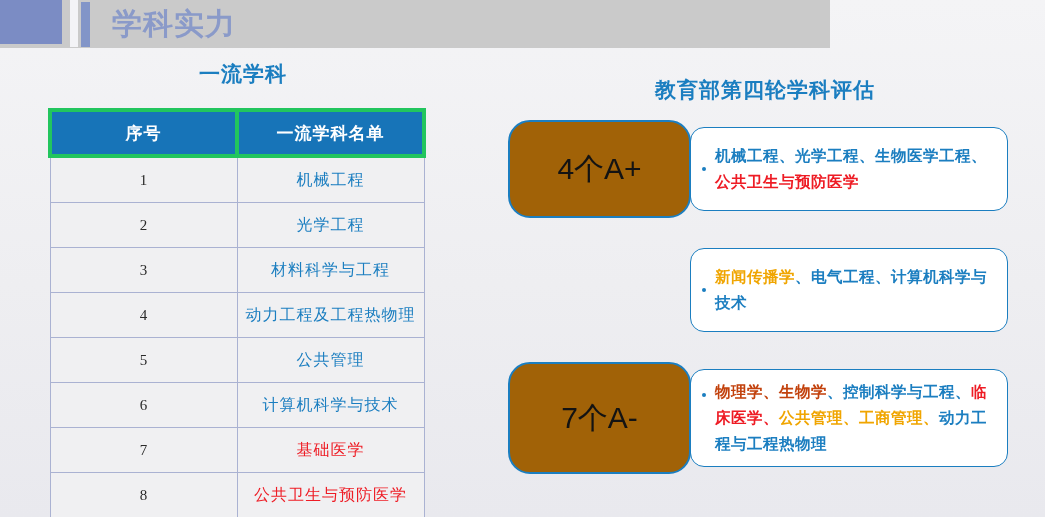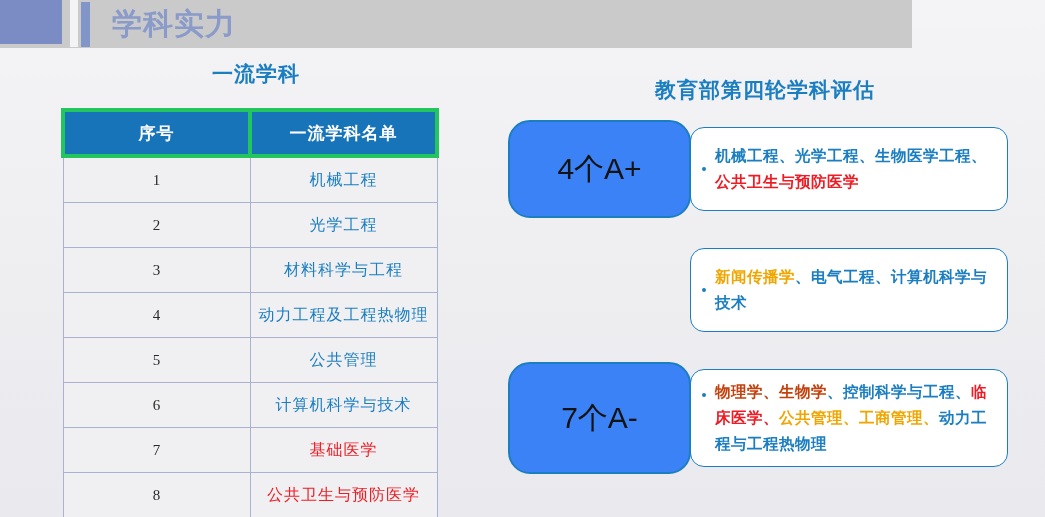--- a/index.html
+++ b/index.html
@@ -12,21 +12,21 @@
     overflow: hidden;
     font-family: "Liberation Sans", "DejaVu Sans", sans-serif;
     background: linear-gradient(180deg, #f4f4f6 0%, #eeeef1 55%, #e9e9ee 100%);
     position: relative;
   }
 
   
   .header-band {
     position: absolute;
     left: 0; top: 0;
-    width: 912px;
+    width: 830px;
     height: 48px;
     background: #cacaca;
     font-family: Liberation Serif, serif;
   }
   .header-block {
     position: absolute;
     left: 0; top: 0;
     width: 62px;
     height: 44px;
     background: #7b8cc4;
@@ -57,21 +57,20 @@
     letter-spacing: 1px;
     white-space: nowrap;
   }
 
   
   .left-col {
     position: absolute;
     left: 48px;
     top: 60px;
     width: 390px;
-    margin-left: 13px;
   }
   .section-title {
     text-align: center;
     font-size: 21px;
     font-weight: bold;
     color: #1b7ec0;
     letter-spacing: 1px;
     margin: 0 0 20px 0;
     white-space: nowrap;
   }
@@ -129,21 +128,21 @@
   .card:last-child { height: 112px; margin-bottom: 0; }
 
   .card-badge {
     position: absolute;
     left: 3px;
     top: 0;
     width: 183px;
     height: 100%;
     border: 2.5px solid #1b7ec0;
     border-radius: 22px;
-    background: #3b82f6;
+    background: #a16207;
     display: flex;
     align-items: center;
     justify-content: center;
     z-index: 2;
     box-sizing: border-box;
   }
   .card-badge-text {
     font-size: 30px;
     color: #131313;
     letter-spacing: 0px;

